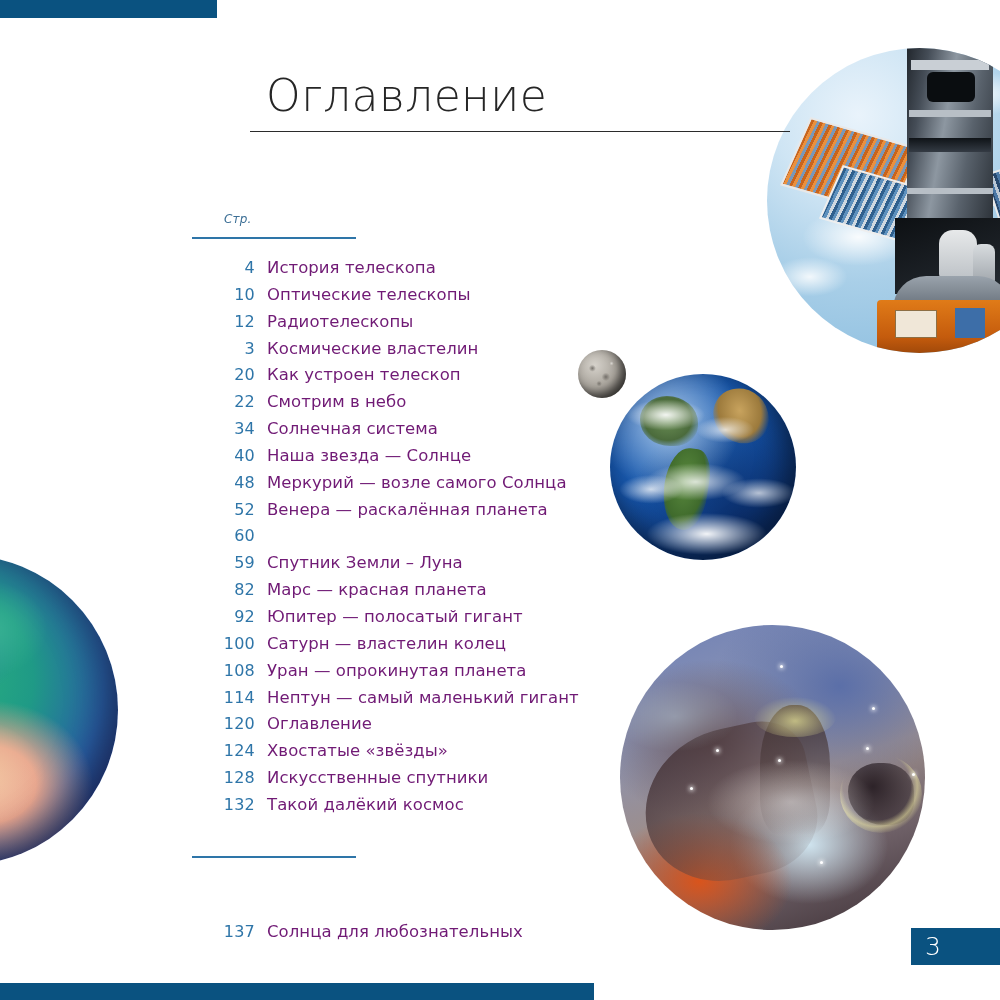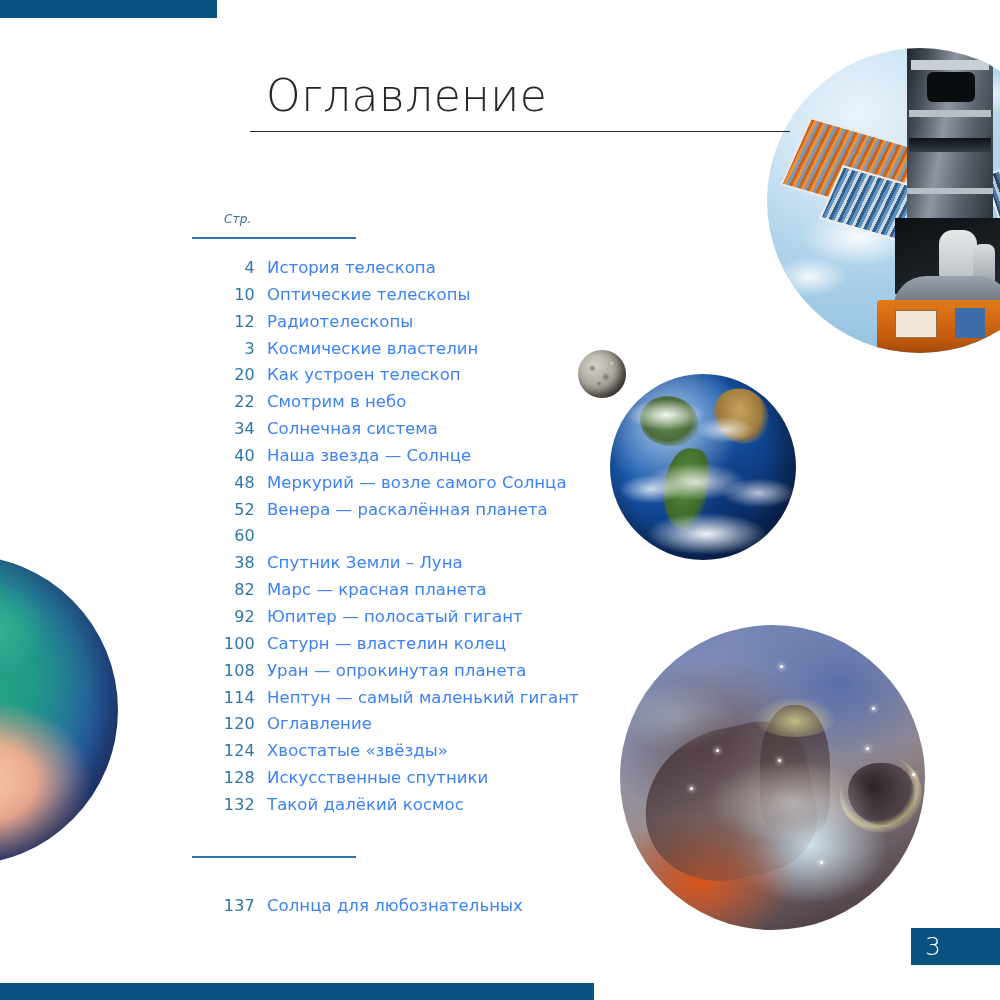--- a/index.html
+++ b/index.html
@@ -105,38 +105,38 @@
   .toc-num {
     width: 63px;
     text-align: right;
     font-size: 16px;
     color: #2e75a8;
     letter-spacing: 0.2px;
   }
   .toc-title {
     margin-left: 12px;
     font-size: 16.5px;
-    color: #3b82f6;
+    color: #701a75;
     white-space: nowrap;
     letter-spacing: 0.05px;
   }
 
   
   .foot-rule {
     position: absolute;
     left: 192px;
     top: 856px;
     width: 164px;
     height: 0;
     border-top: 2px solid #2e75a8;
   }
   .toc-foot {
     position: absolute;
     left: 192px;
-    top: 896px;
+    top: 922px;
     width: 420px;
   }
 
   
 
   
   .hubble {
     position: absolute;
     left: 767px;
     top: 48px;
@@ -496,21 +496,21 @@
       <span class="toc-title">Меркурий — возле самого Солнца</span>
     </div>
     <div class="toc-row">
       <span class="toc-num">52</span>
       <span class="toc-title">Венера — раскалённая планета</span>
     </div>
     <div class="toc-row">
       <span class="toc-num">60</span>
     </div>
     <div class="toc-row">
-      <span class="toc-num">38</span>
+      <span class="toc-num">59</span>
       <span class="toc-title">Спутник Земли – Луна</span>
     </div>
     <div class="toc-row">
       <span class="toc-num">82</span>
       <span class="toc-title">Марс — красная планета</span>
     </div>
     <div class="toc-row">
       <span class="toc-num">92</span>
       <span class="toc-title">Юпитер — полосатый гигант</span>
     </div>

